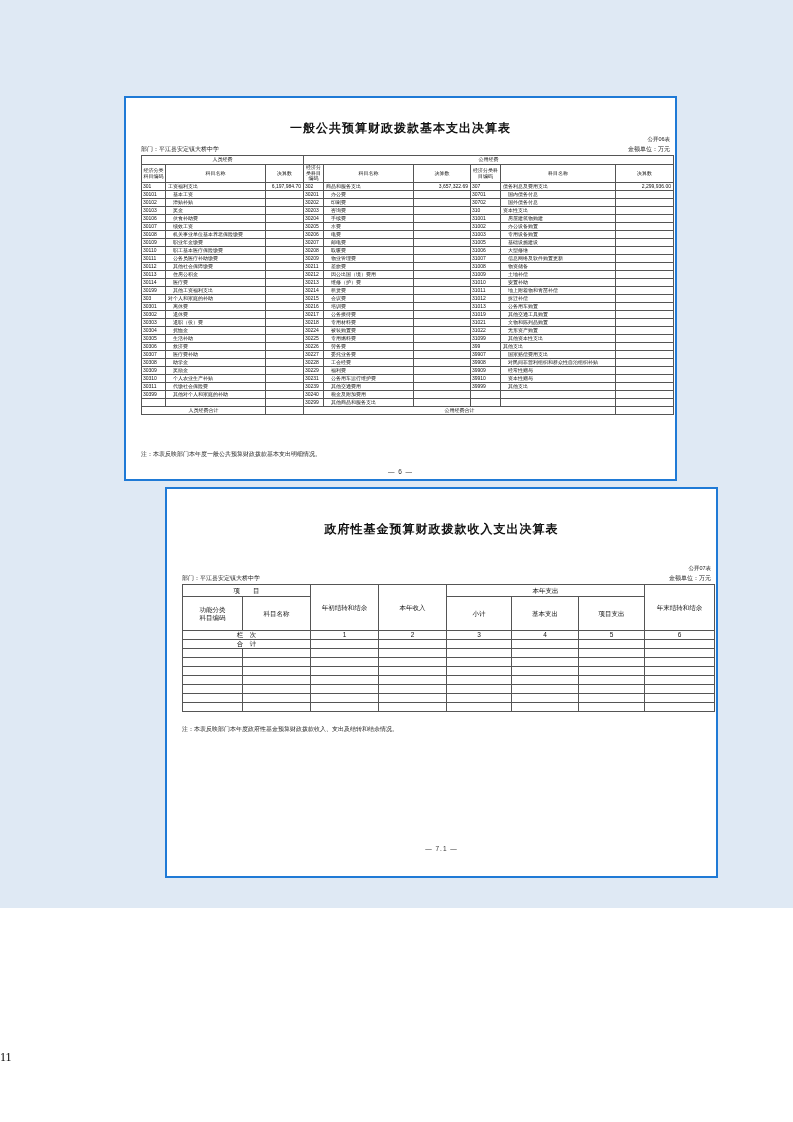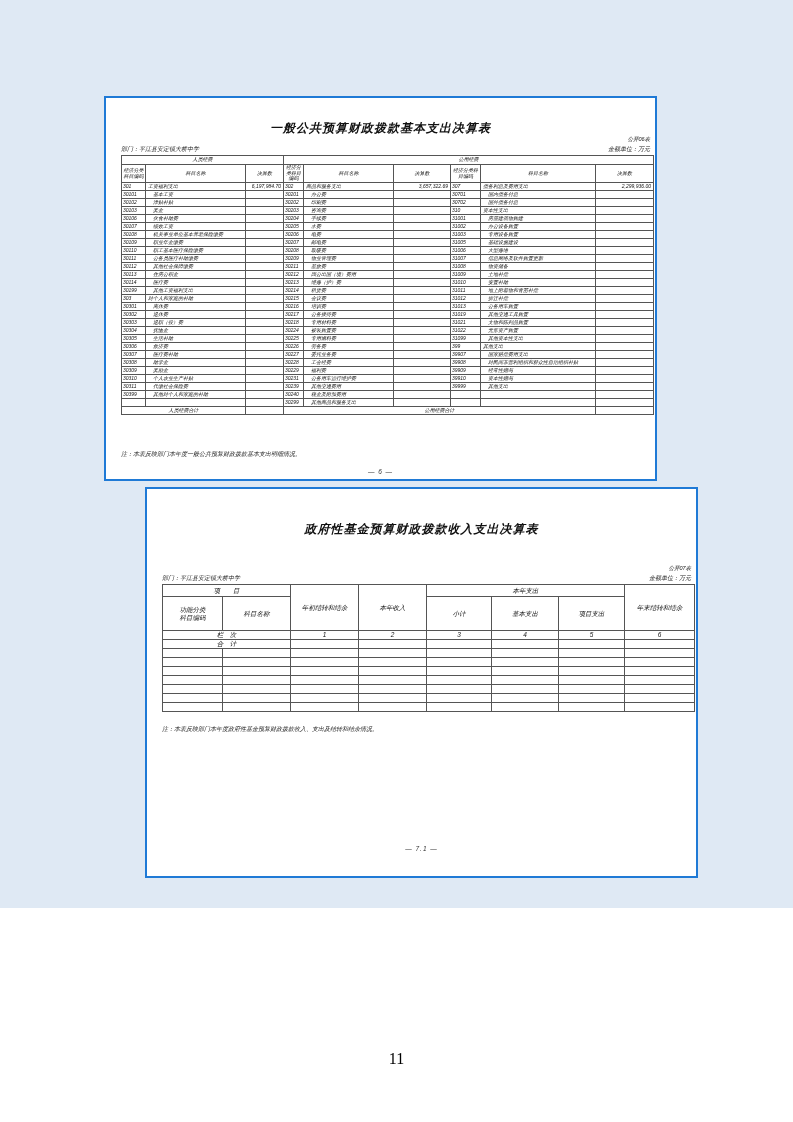--- a/index.html
+++ b/index.html
@@ -5,21 +5,21 @@
   :root{
     --blue:#1f7ad6;
     --grid:#555;
     --tint:#dfe9f4;
   }
   *{margin:0;padding:0;box-sizing:border-box;}
   html,body{background:#ffffff;}
   body{font-family:"Liberation Sans",sans-serif;color:#1a1a1a;}
   .canvas{position:relative;width:793px;height:1122px;background:#ffffff;overflow:hidden;}
   .doc-bg{position:absolute;left:0;top:0;width:793px;height:908px;background:var(--tint);}
-  .panel{position:absolute;left:104px;width:553px;background:#ffffff;border:2px solid var(--blue);font-style:italic;}
+  .panel{position:absolute;left:124px;width:553px;background:#ffffff;border:2px solid var(--blue);}
   .panel1{top:96px;height:385px;}
   .panel2{top:487px;height:391px;margin-left:41px;}
   .tbl-title{position:absolute;left:0;width:100%;text-align:center;font-size:12px;font-weight:bold;letter-spacing:1px;color:#111;}
   .panel1 .tbl-title{top:22px;}
   .panel2 .tbl-title{top:32px;}
   .code-label{position:absolute;right:5px;font-size:5.5px;color:#222;}
   .panel1 .code-label{top:38px;}
   .panel2 .code-label{top:76px;}
   .meta{position:absolute;left:15px;right:5px;display:flex;justify-content:space-between;font-size:6px;color:#222;}
   .panel1 .meta{top:47px;}
@@ -42,21 +42,21 @@
   .t2 th{white-space:pre-line;text-align:center;padding:0 1px;}
   .t2 thead .r1 th{height:12px;}
   .t2 thead .r2 th{height:34px;}
   .t2 td{height:9px;text-align:center;}
   .note{position:absolute;left:15px;font-size:6px;color:#222;}
   .panel1 .note{top:352px;}
   .panel2 .note{top:236px;}
   .pfoot{position:absolute;left:0;width:100%;text-align:center;font-size:6.5px;color:#333;letter-spacing:1px;}
   .panel1 .pfoot{top:370px;}
   .panel2 .pfoot{top:356px;}
-  .page-num{position:absolute;left:0;width:100%;top:1050px;text-align:center;font-size:16px;font-family:"Liberation Serif",serif;color:#000;}
+  .page-num{position:absolute;left:0;width:100%;top:1050px;font-size:12px;font-family:"Liberation Serif",serif;color:#000;}
 </style>
 </head>
 <body>
 
 <div class="canvas">
   <div class="doc-bg"></div>
 
   <section class="panel panel1">
     <div class="tbl-title">一般公共预算财政拨款基本支出决算表</div>
     <div class="code-label">公开06表</div>

